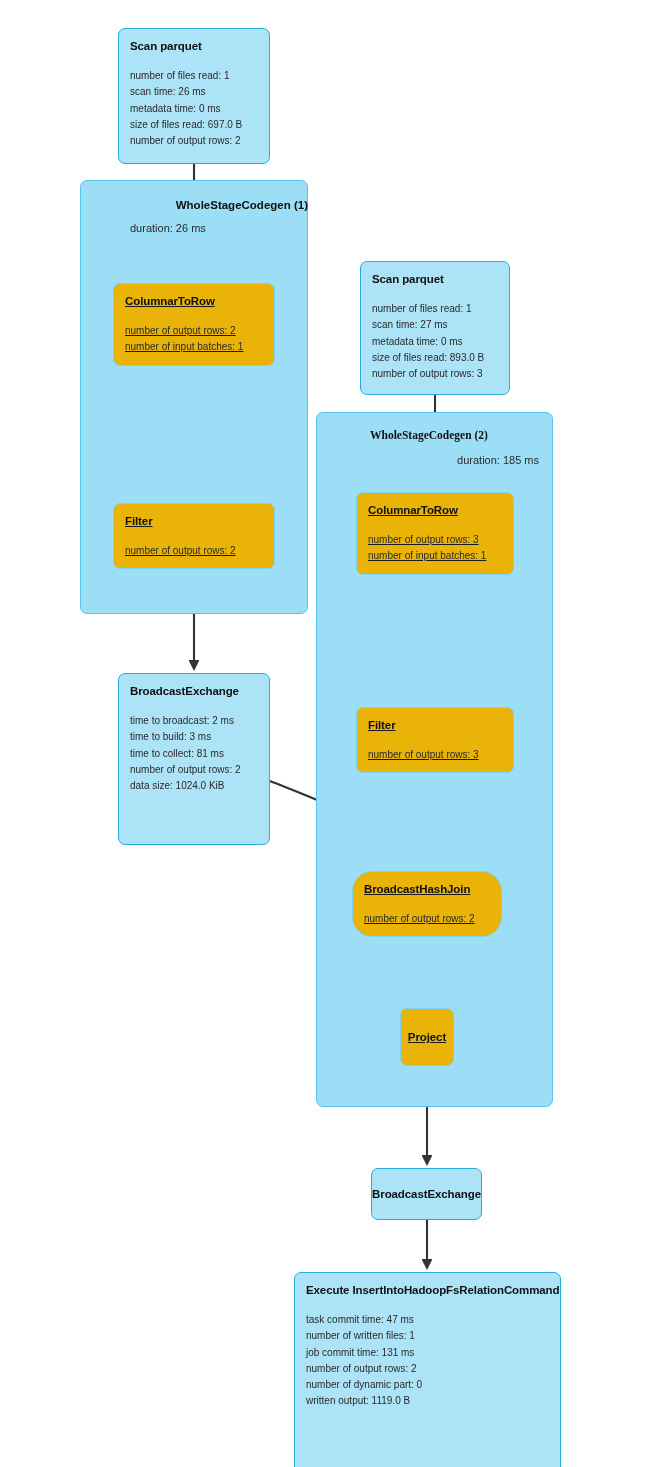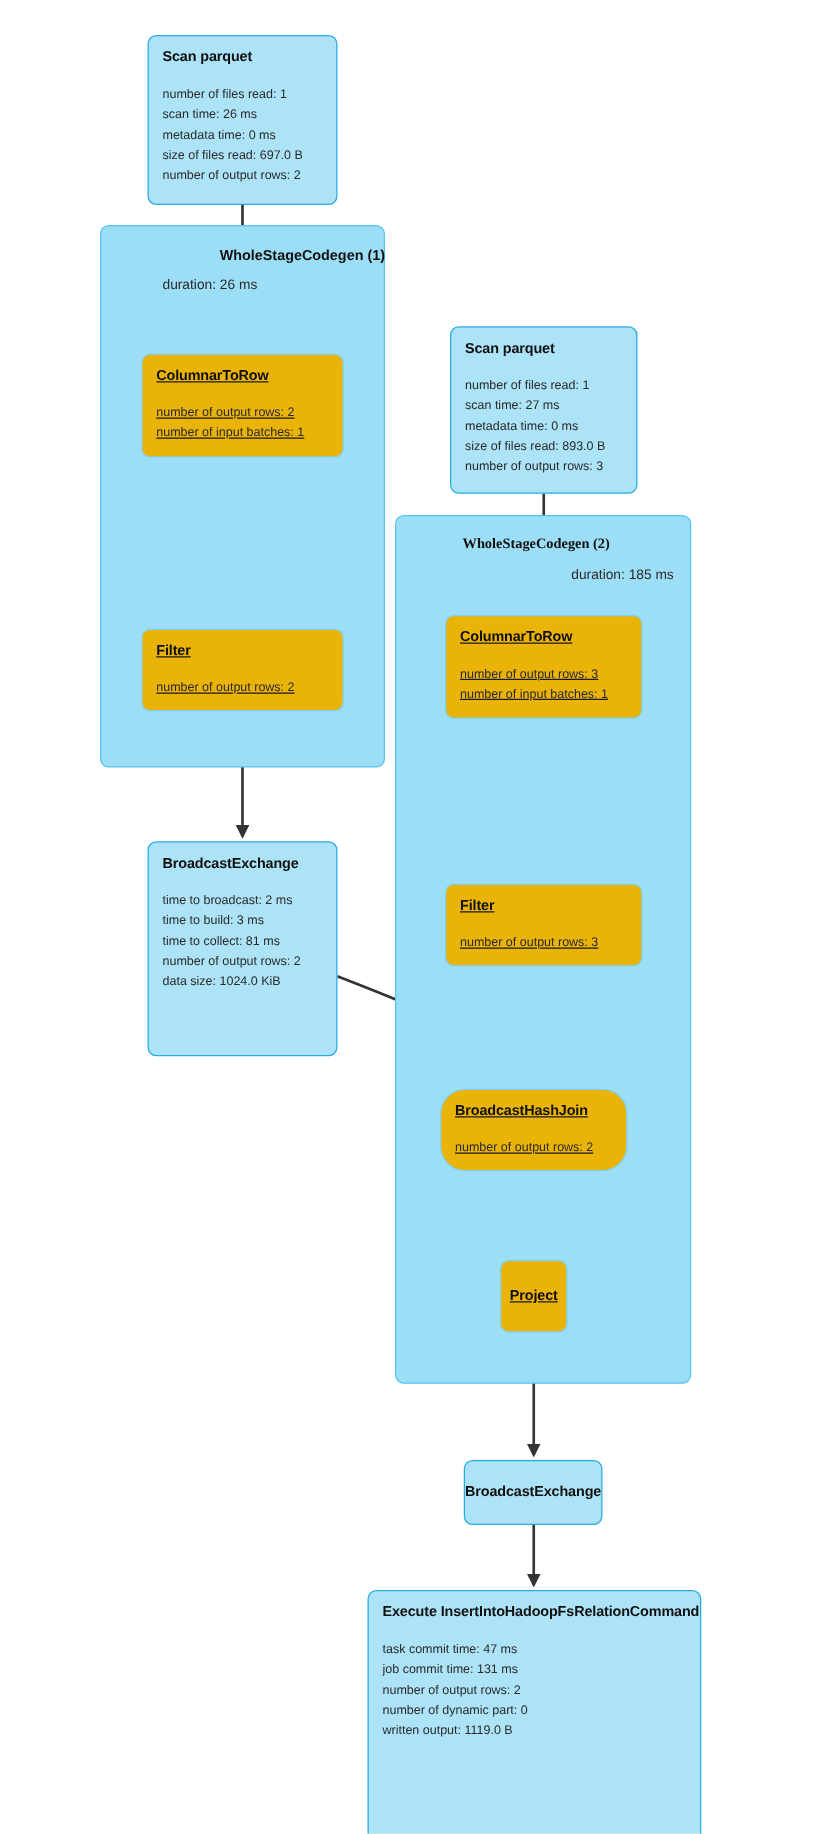--- a/index.html
+++ b/index.html
@@ -231,20 +231,21 @@
   </div>
 
   <div class="node center-only" id="box-asp">
     <div class="node-title">BroadcastExchange</div>
   </div>
 
   <div class="node" id="box-exec">
     <div class="node-title">Execute InsertIntoHadoopFsRelationCommand</div>
     <div class="metrics">
       <div class="m">task commit time: 47 ms</div>
+      <div class="m">number of written files: 1</div>
       <div class="m">job commit time: 131 ms</div>
       <div class="m">number of output rows: 2</div>
       <div class="m">number of dynamic part: 0</div>
       <div class="m">written output: 1119.0 B</div>
     </div>
   </div>
 
 </div>
 
 </body></html>

